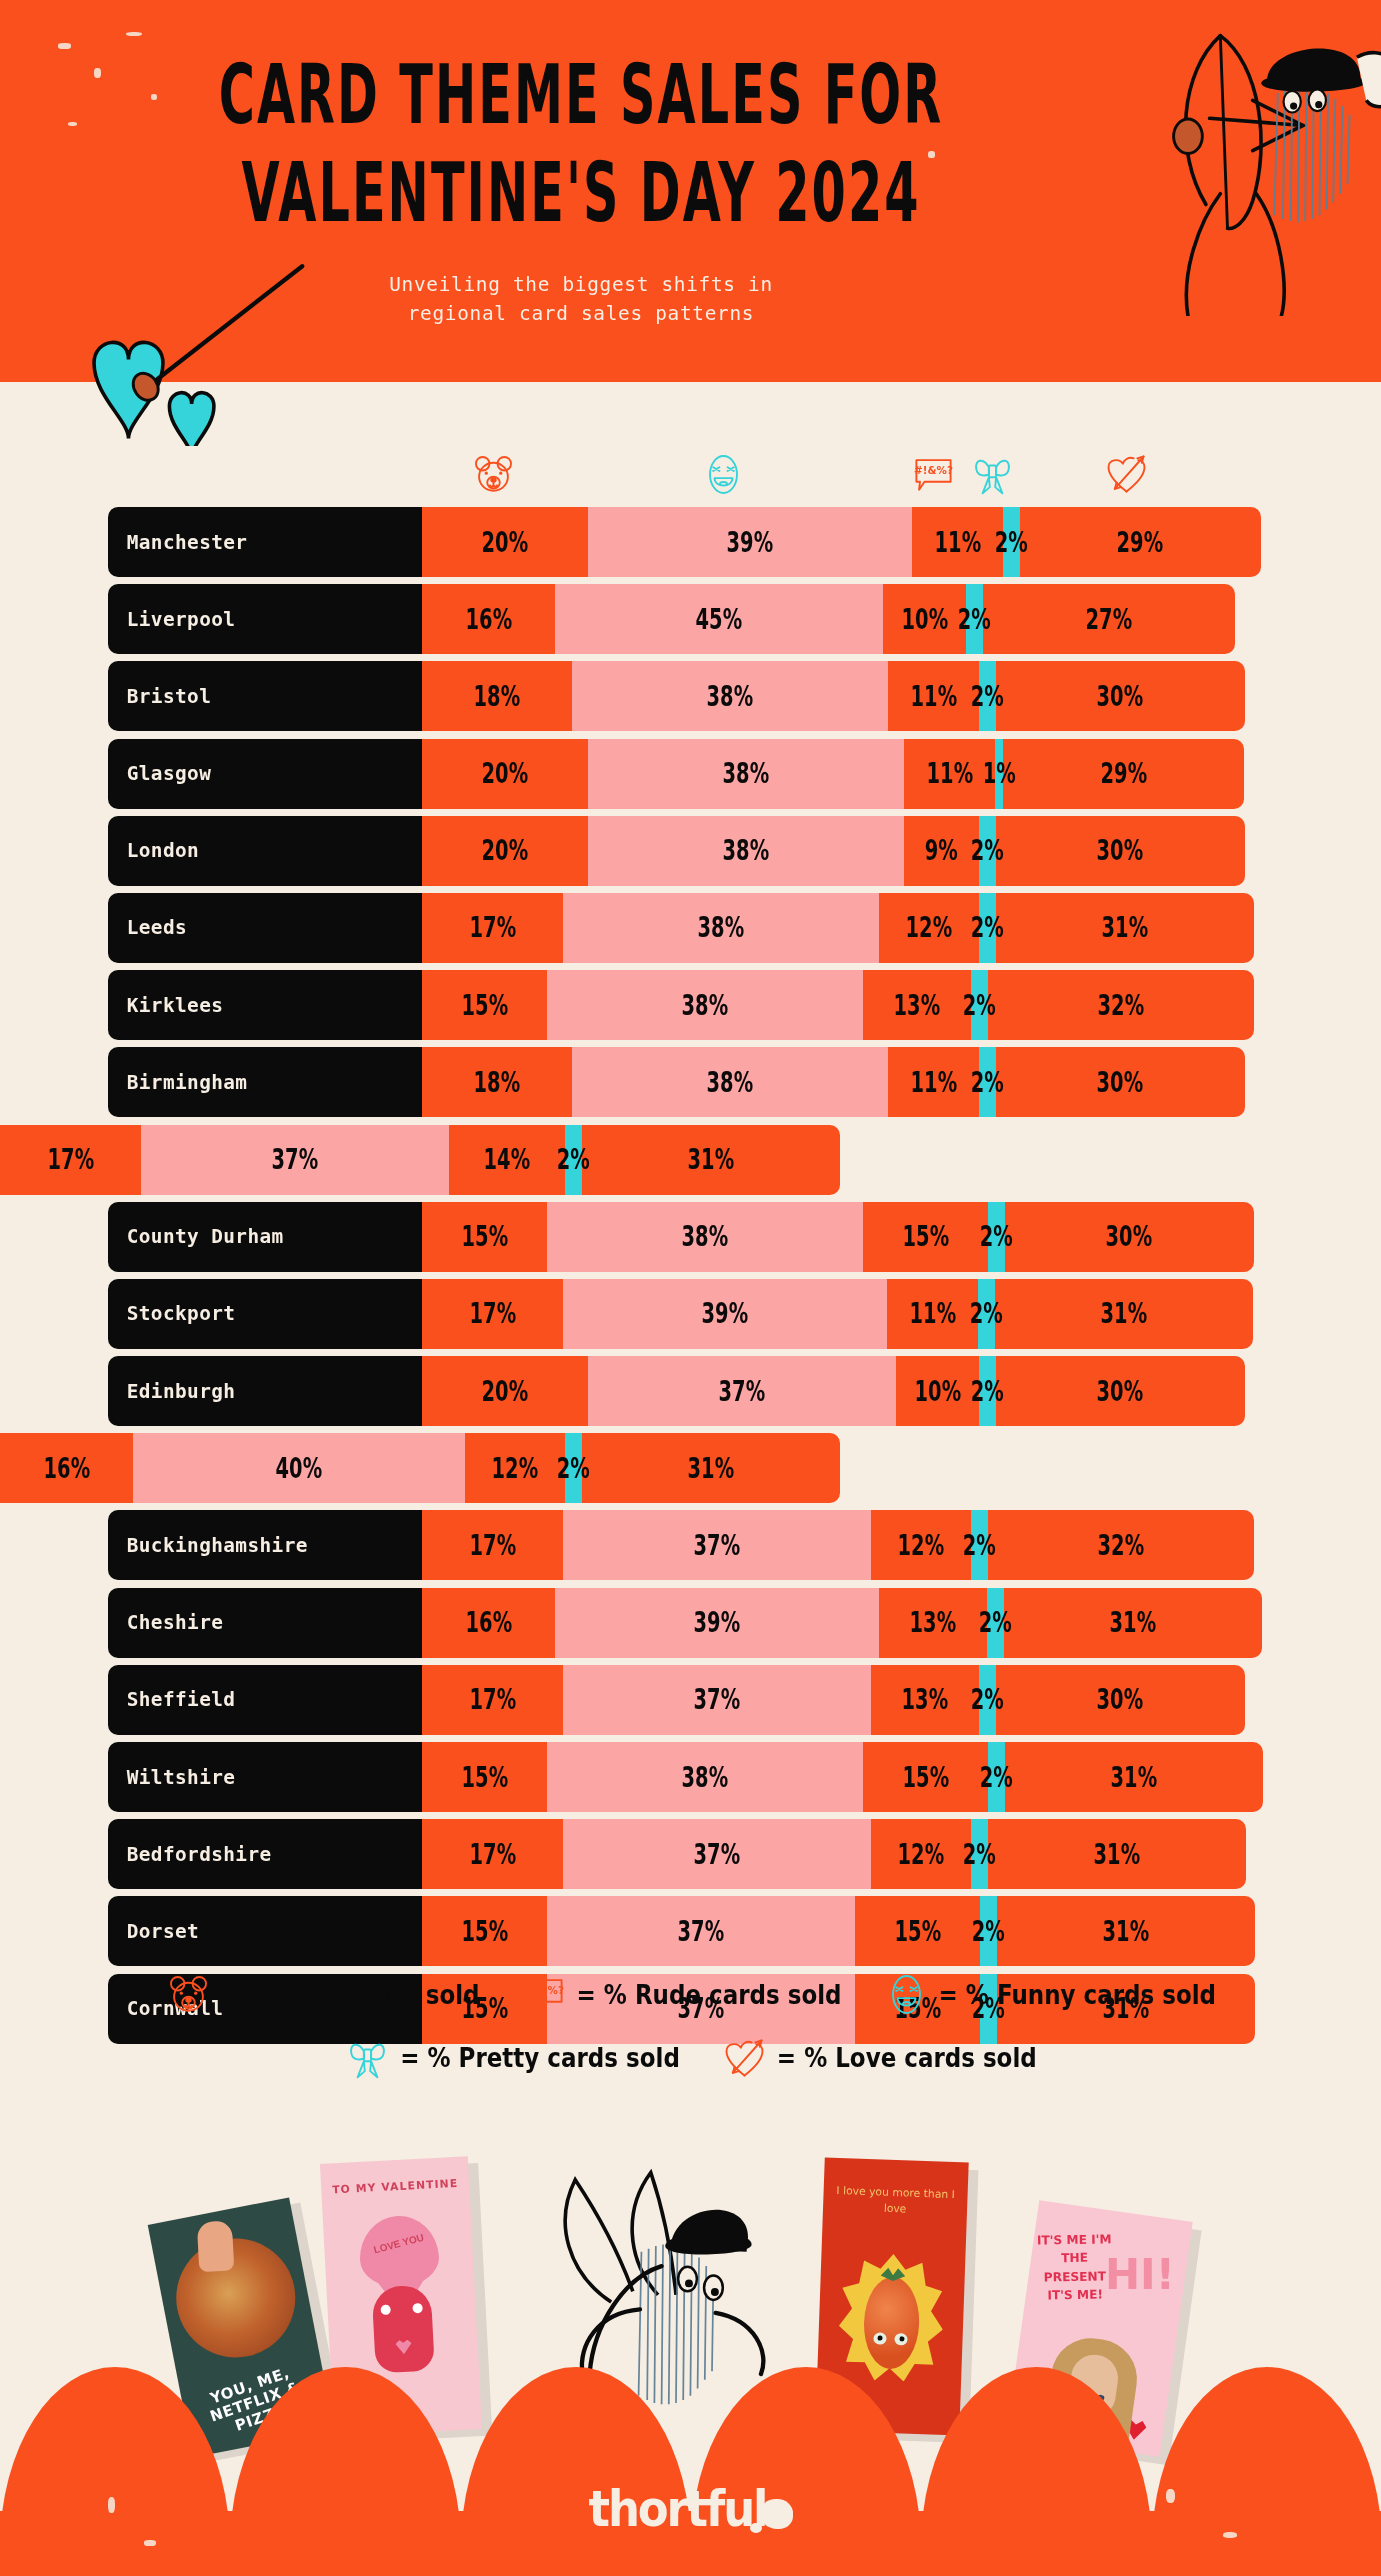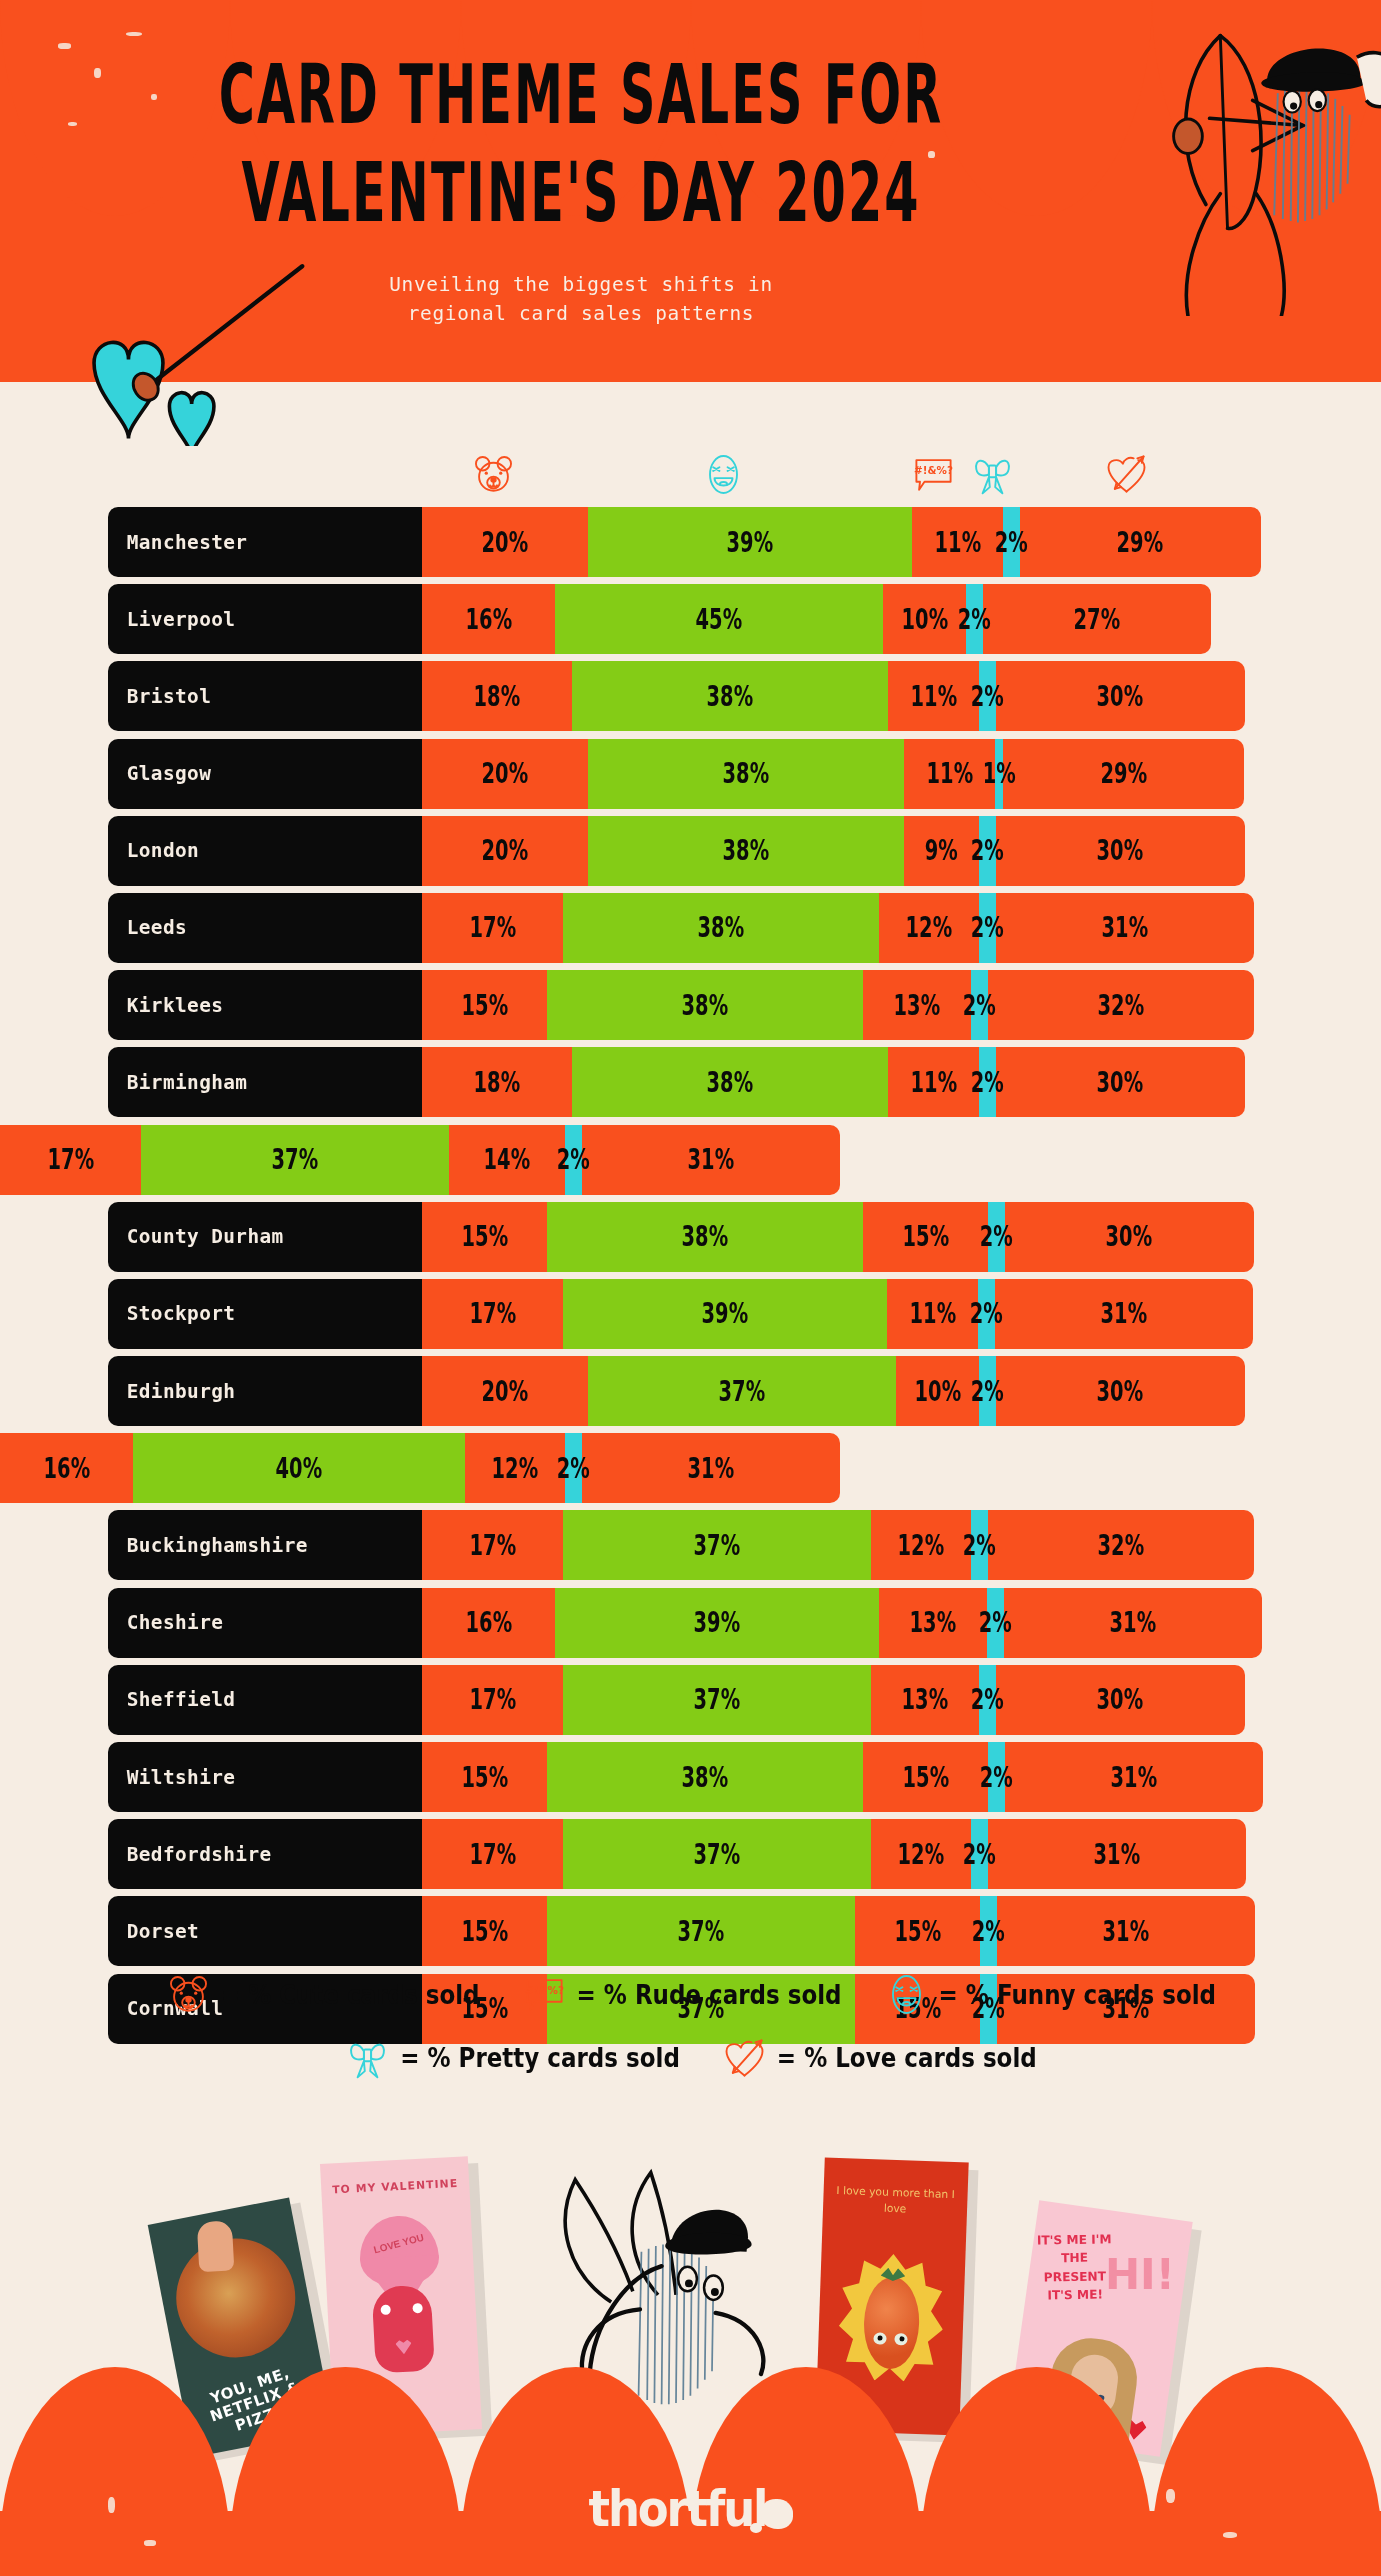--- a/index.html
+++ b/index.html
@@ -85,21 +85,21 @@
   }
   .seg {
     display:flex; align-items:center; justify-content:center;
     color:#0B0B0B;
     font-family:"DejaVu Sans", sans-serif;
     font-weight:bold; font-size:21.6px;
     transform-origin:center;
   }
   .seg span { display:inline-block; transform:scaleY(1.28) scaleX(0.9); }
   .seg.cute  { background:#F9501E; }
-  .seg.funny { background:#84cc16;justify-content:center; }
+  .seg.funny { background:#fca5a5;justify-content:center; }
   .seg.rude  { background:#F9501E; }
   .seg.pretty{ background:#35D3DA; }
   .seg.love  { background:#F9501E; }
   .row-gap { height:7.2px; }
 
   
   #legend {
     position:absolute; left:0; top:1972px; width:1382px;
   }
   .legend-line {
@@ -298,21 +298,21 @@
           </div>
           <div class="seg funny" style="width: 328px;">
             <span>45%</span>
           </div>
           <div class="seg rude" style="width: 83px;">
             <span>10%</span>
           </div>
           <div class="seg pretty" style="width: 16.6px;">
             <span>2%</span>
           </div>
-          <div class="seg love" style="width: 228px;">
+          <div class="seg love" style="width: 252px;">
             <span>27%</span>
           </div>
         </div>
       </div>
       <div class="row-gap"></div>
       <div class="row">
         <div class="row-label">Bristol</div>
         <div class="row-bar">
           <div class="seg cute" style="width: 150px;">
             <span>18%</span>

